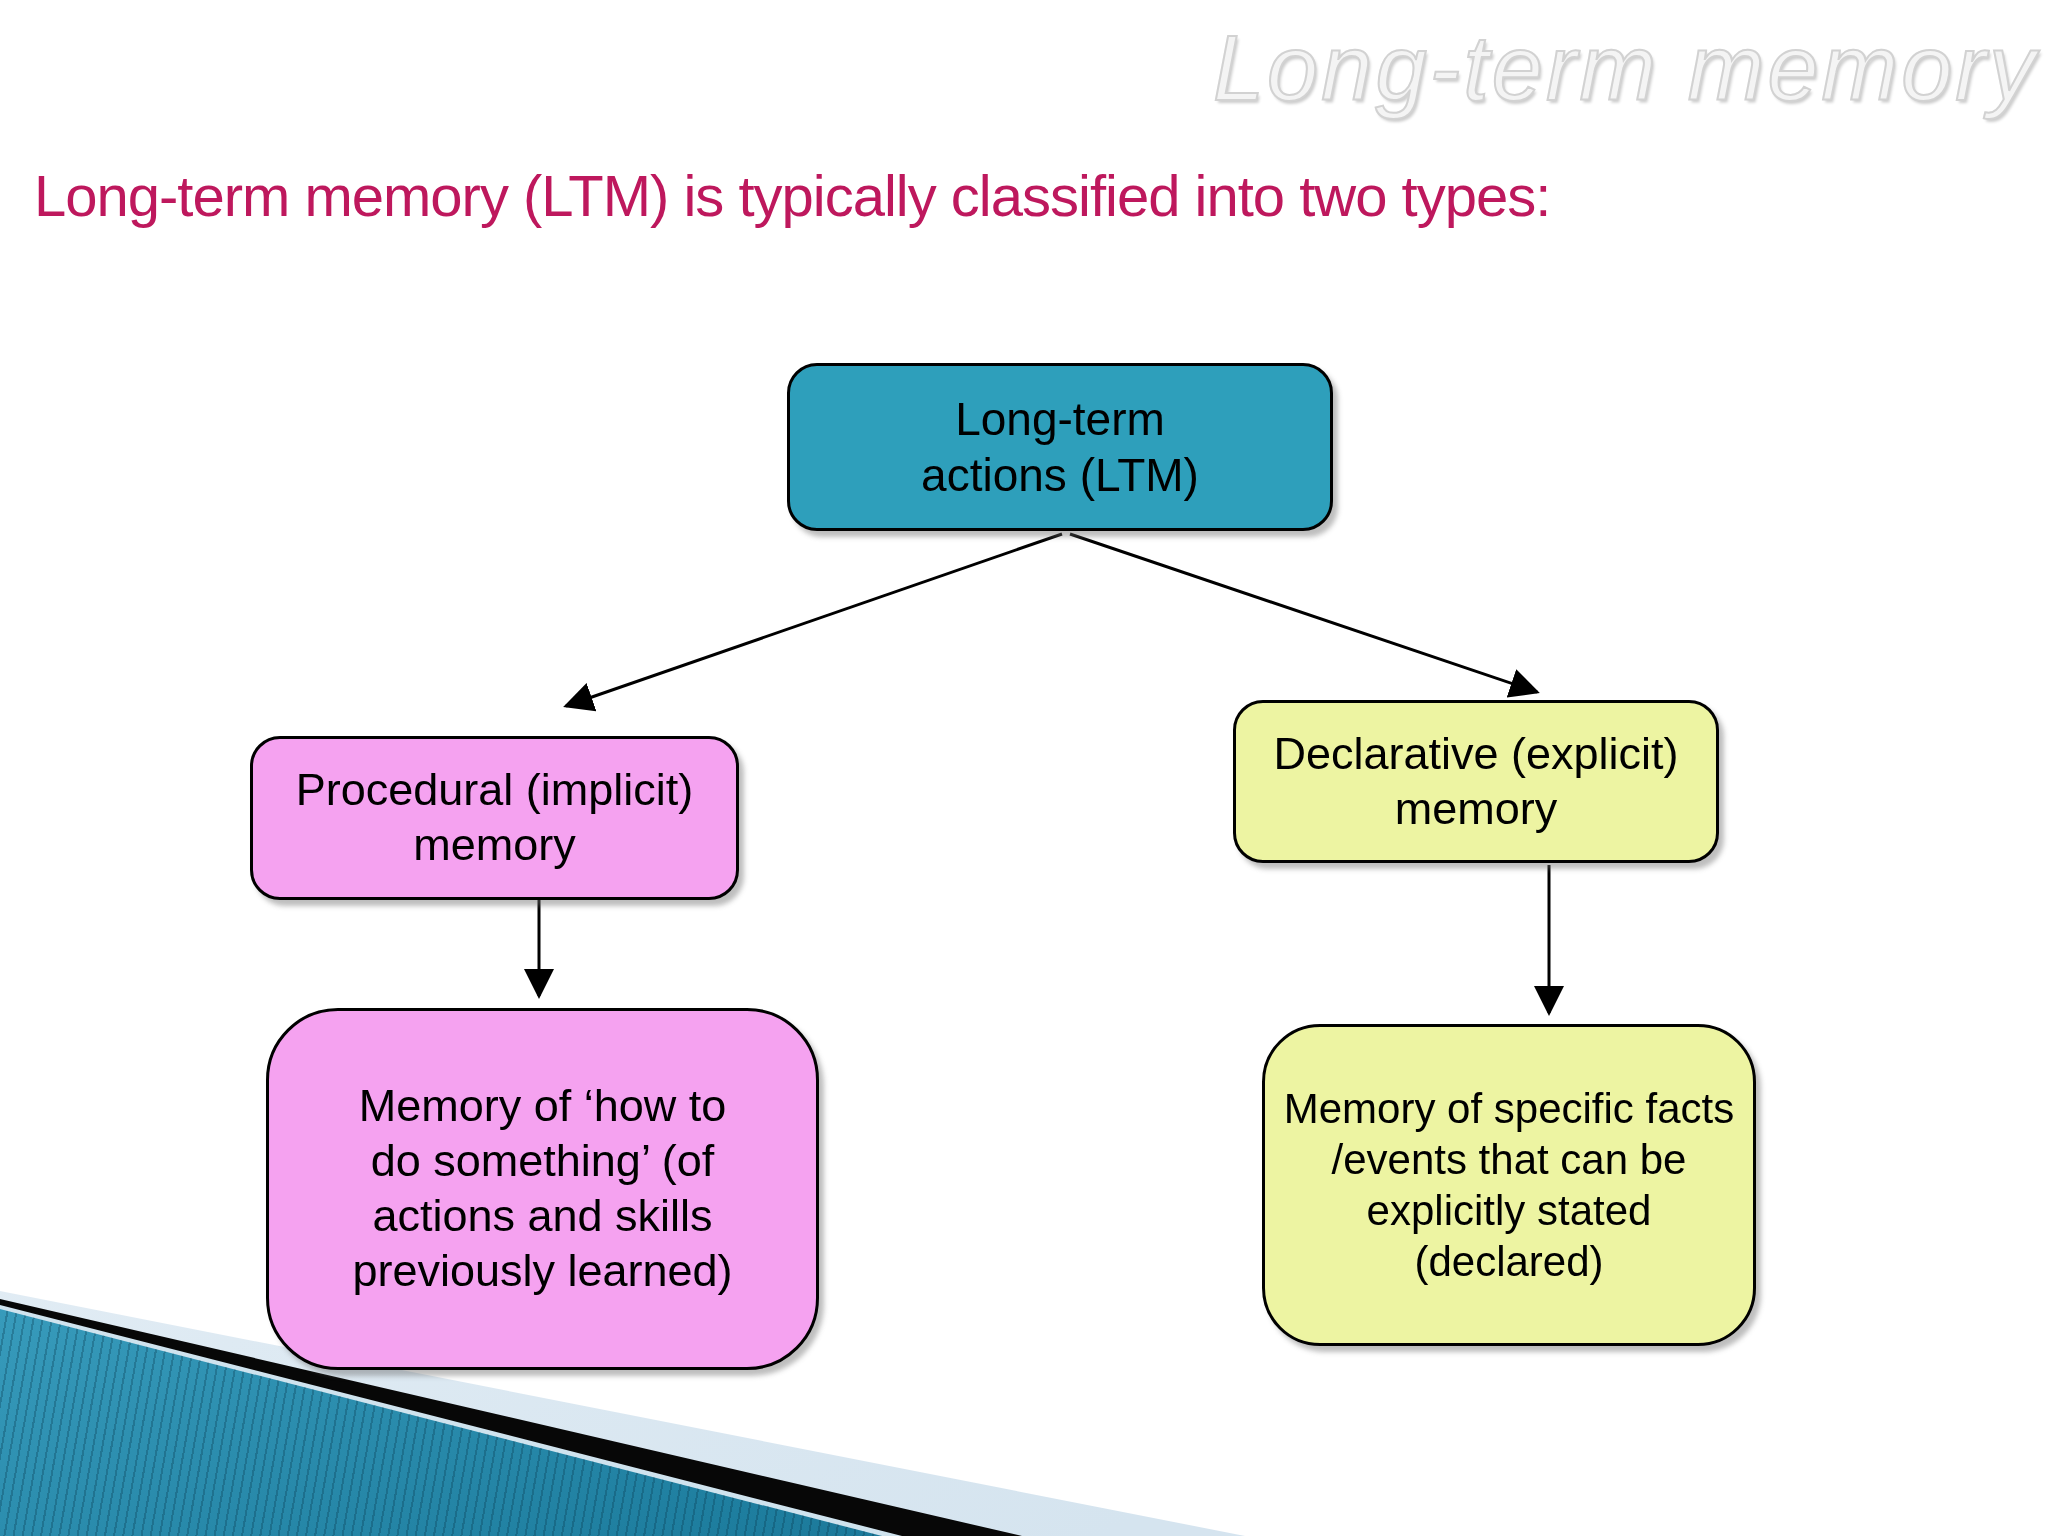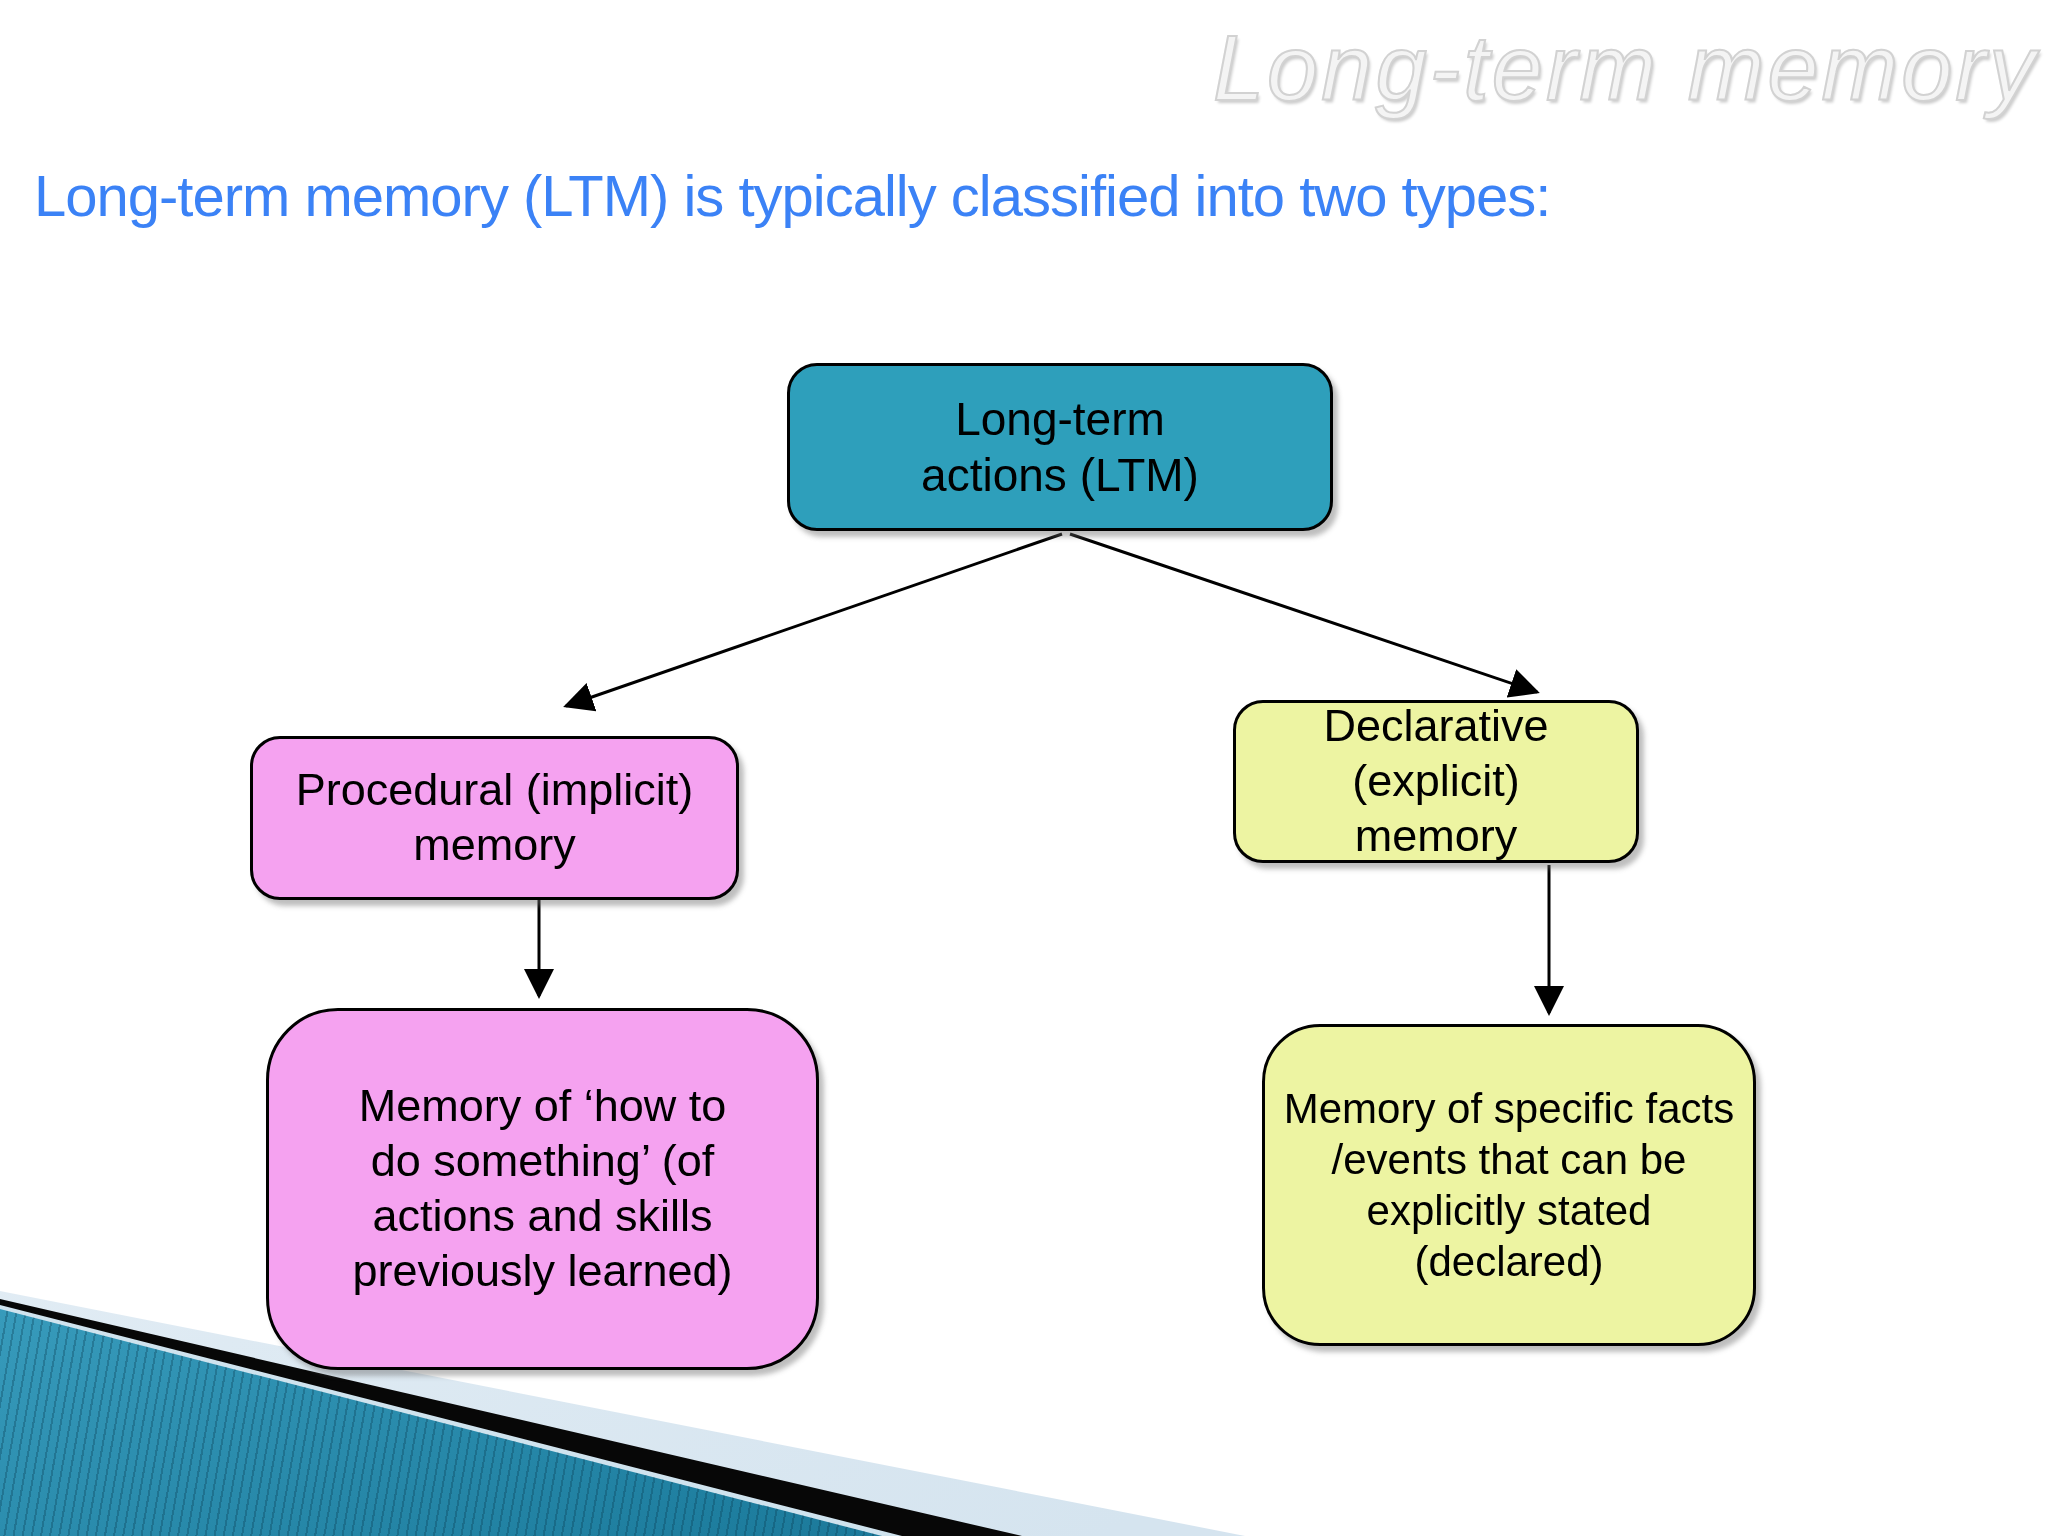--- a/index.html
+++ b/index.html
@@ -24,21 +24,21 @@
     text-shadow: 2px 3px 3px rgba(0,0,0,0.20), 0 0 1px #c9c9c9;
     white-space: nowrap;
     font-style: italic;
   }
   .slide-subtitle {
     position: absolute;
     top: 162px;
     left: 34px;
     font-size: 58px;
     letter-spacing: -1px;
-    color: #3b82f6;
+    color: #be185d;
     white-space: nowrap;
   }
 
   
   .node {
     position: absolute;
     border: 3px solid #000000;
     box-sizing: border-box;
     display: flex;
     align-items: center;
@@ -51,21 +51,21 @@
   }
   .node-root {
     left: 787px; top: 363px; width: 546px; height: 168px;
     border-radius: 30px; font-size: 46px;
   }
   .node-left {
     left: 250px; top: 716px; width: 489px; height: 164px;
     border-radius: 30px; font-size: 45px;
   }
   .node-right {
-    left: 1233px; top: 700px; width: 406px; height: 163px;
+    left: 1233px; top: 700px; width: 486px; height: 163px;
     border-radius: 30px; font-size: 45px;
   }
   .node-left-detail {
     left: 266px; top: 1008px; width: 553px; height: 362px;
     border-radius: 72px; font-size: 45px;
   }
   .node-right-detail {
     left: 1262px; top: 1024px; width: 494px; height: 322px;
     border-radius: 58px; font-size: 42px;
   }

